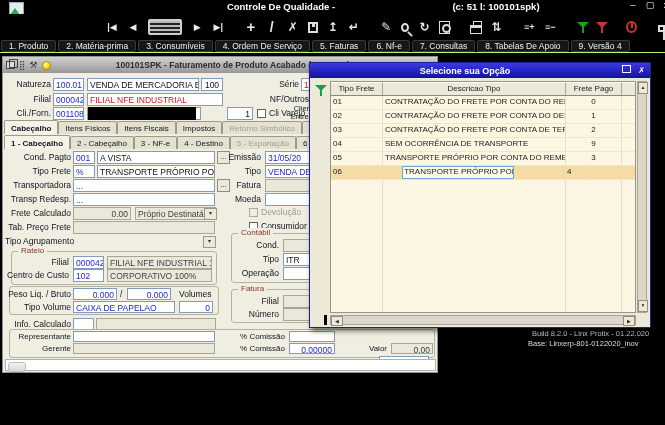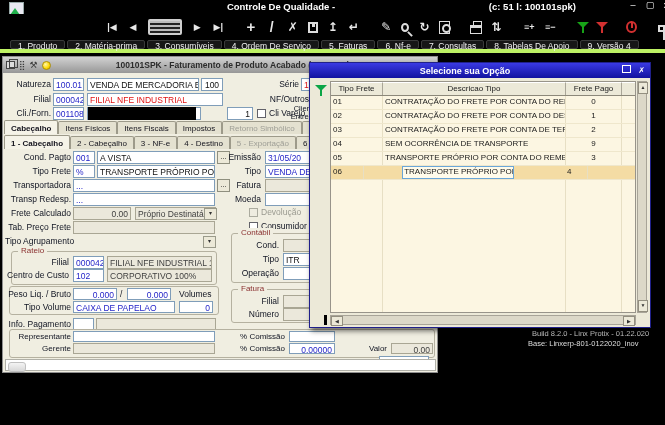--- a/index.html
+++ b/index.html
@@ -2,21 +2,21 @@
 <html><head>
 <meta charset="utf-8">
 <style>
   html,body{margin:0;padding:0;background:#000;}
   #screen{position:relative;width:665px;height:425px;background:#000;overflow:hidden;
           font-family:"Liberation Sans","DejaVu Sans",sans-serif;}
   .abs{position:absolute;}
   
   .app-titlebar{left:0;top:0;width:665px;height:13px;background:#000;margin-left:11px;}
   .t-title{left:165px;top:1px;width:210px;text-align:center;color:#fff;font-size:9.5px;font-weight:bold;}
-  .t-session{left:405px;top:1px;width:160px;text-align:right;color:#fff;font-size:9.5px;font-weight:bold;}
+  .t-session{left:405px;top:1px;width:160px;text-align:center;color:#fff;font-size:9.5px;font-weight:bold;}
   .winbtn{top:0;width:14px;height:11px;color:#fff;font-size:9px;text-align:center;line-height:11px;}
   .toolbar{left:0;top:14px;width:665px;height:26px;background:#000;display:flex;align-items:center;padding-left:106px;box-sizing:border-box;gap:9px;}
   .tbi{color:#e8e8e8;font-size:12px;font-weight:bold;line-height:16px;text-align:center;min-width:12px;display:inline-block;white-space:nowrap;}
   .tbi.small{font-size:9px;}
   .sp{width:3px;display:inline-block;}
   .biglist{width:40px;height:16px;border:2px solid #cfcfcf;border-radius:2px;background:
      repeating-linear-gradient(180deg,#bbb 0 2px,#222 2px 4px);box-sizing:border-box;}
   .ic{display:inline-block;position:relative;box-sizing:border-box;}
   .ic-disk{width:11px;height:11px;border:2px solid #ddd;}
   .ic-disk:after{content:"";position:absolute;left:2px;top:0;width:3px;height:3px;background:#ddd;}
@@ -26,21 +26,21 @@
   .ic-prev:after{content:"";position:absolute;left:2px;top:2px;width:5px;height:5px;border:2px solid #ddd;border-radius:50%;}
   .ic-print{width:13px;height:9px;border:1px solid #ddd;border-top:3px solid #ddd;margin-top:4px;}
   .ic-print:before{content:"";position:absolute;left:2px;top:-7px;width:7px;height:3px;border:1px solid #ddd;}
   .funnel{width:12px;height:13px;}
   .funnel:before{content:"";position:absolute;left:0;top:1px;border-left:6px solid transparent;border-right:6px solid transparent;border-top:6px solid var(--fc,#17a317);}
   .funnel:after{content:"";position:absolute;left:5px;top:6px;width:2px;height:6px;background:var(--fc,#17a317);}
   .ic-stop{width:12px;height:12px;border:2px solid #d23030;border-radius:50%;}
   .ic-stop:after{content:"";position:absolute;left:3px;top:-1px;width:2px;height:6px;background:#d23030;}
   .ic-win2{width:8px;height:7px;border:2px solid #ddd;margin-top:2px;}
   .ic-win2:after{content:"";position:absolute;left:3px;top:3px;width:8px;height:7px;border:2px solid #ddd;background:#000;}
-  .menubar{left:0;top:40px;width:665px;height:13px;background:#000;display:flex;gap:2px;padding-left:10px;border-bottom:4px solid #bef264;box-sizing:border-box;}
+  .menubar{left:0;top:40px;width:665px;height:13px;background:#000;display:flex;gap:2px;padding-left:1px;border-bottom:1px solid #bef264;box-sizing:border-box;}
   .mitem{color:#f0f0f0;font-size:8.5px;line-height:11px;padding:0 7px;background:#161616;border:1px solid #3a3a3a;border-radius:2px;white-space:nowrap;}
   
   .appicon{left:3px;top:2px;width:26px;height:29px;}
   .appicon .base{position:absolute;left:1px;bottom:0;width:24px;height:8px;background:#7d7d85;border:1px solid #a8a8b0;box-sizing:border-box;}
   .appicon .doc{position:absolute;left:6px;top:0;width:13px;height:18px;background:#e9e9f2;border:1px solid #9aa;}
   .appicon .arr{position:absolute;left:7px;top:6px;border-left:5px solid transparent;border-right:5px solid transparent;border-bottom:7px solid #21b14c;}
   .appicon .arr2{position:absolute;left:10px;top:12px;width:4px;height:6px;background:#21b14c;}
   
   #formwin{left:2px;top:56px;width:436px;height:317px;background:#F0EEE1;border:1px solid #8f8f8f;box-sizing:border-box;}
   .fw-titlebar{left:0;top:0;width:434px;height:16px;background:linear-gradient(180deg,#d2d2d2,#979797);display:flex;align-items:center;gap:4px;padding-left:3px;box-sizing:border-box;}
@@ -282,21 +282,21 @@
     <div class="abs grp" style="left:6px;top:229px;width:210px;height:29px"></div>
     <div class="abs lbl" style="left:2px;top:231px;width:66px">Peso Liq. / Bruto</div>
     <div class="abs inp blue right" style="left:70px;top:231px;width:44px;height:12px">0.000</div>
     <div class="abs lbl left" style="left:117px;top:231px;width:6px">/</div>
     <div class="abs inp blue right" style="left:124px;top:231px;width:44px;height:12px">0.000</div>
     <div class="abs lbl left" style="left:176px;top:231px;width:34px">Volumes</div>
     <div class="abs lbl" style="left:2px;top:244px;width:66px">Tipo Volume</div>
     <div class="abs inp blue" style="left:70px;top:244px;width:102px;height:12px">CAIXA DE PAPELAO</div>
     <div class="abs inp blue right" style="left:176px;top:244px;width:34px;height:12px">0</div>
 
-    <div class="abs lbl" style="left:2px;top:261px;width:66px">Info. Pagamento</div>
+    <div class="abs lbl" style="left:2px;top:261px;width:66px">Info. Calculado</div>
     <div class="abs inp" style="left:70px;top:261px;width:21px;height:12px"></div>
     <div class="abs inp gray" style="left:93px;top:261px;width:120px;height:12px"></div>
 
     <div class="abs grp" style="left:6px;top:272px;width:426px;height:29px"></div>
     <div class="abs lbl" style="left:2px;top:274px;width:66px;height:11px;line-height:11px;font-size:8px">Representante</div>
     <div class="abs inp" style="left:70px;top:274px;width:142px;height:11px"></div>
     <div class="abs lbl" style="left:222px;top:274px;width:60px;height:11px;line-height:11px;font-size:8px">% Comissão</div>
     <div class="abs inp right" style="left:286px;top:274px;width:46px;height:11px"></div>
     <div class="abs lbl" style="left:2px;top:286px;width:66px;height:11px;line-height:11px;font-size:8px">Gerente</div>
     <div class="abs inp gray" style="left:70px;top:286px;width:142px;height:11px"></div>

